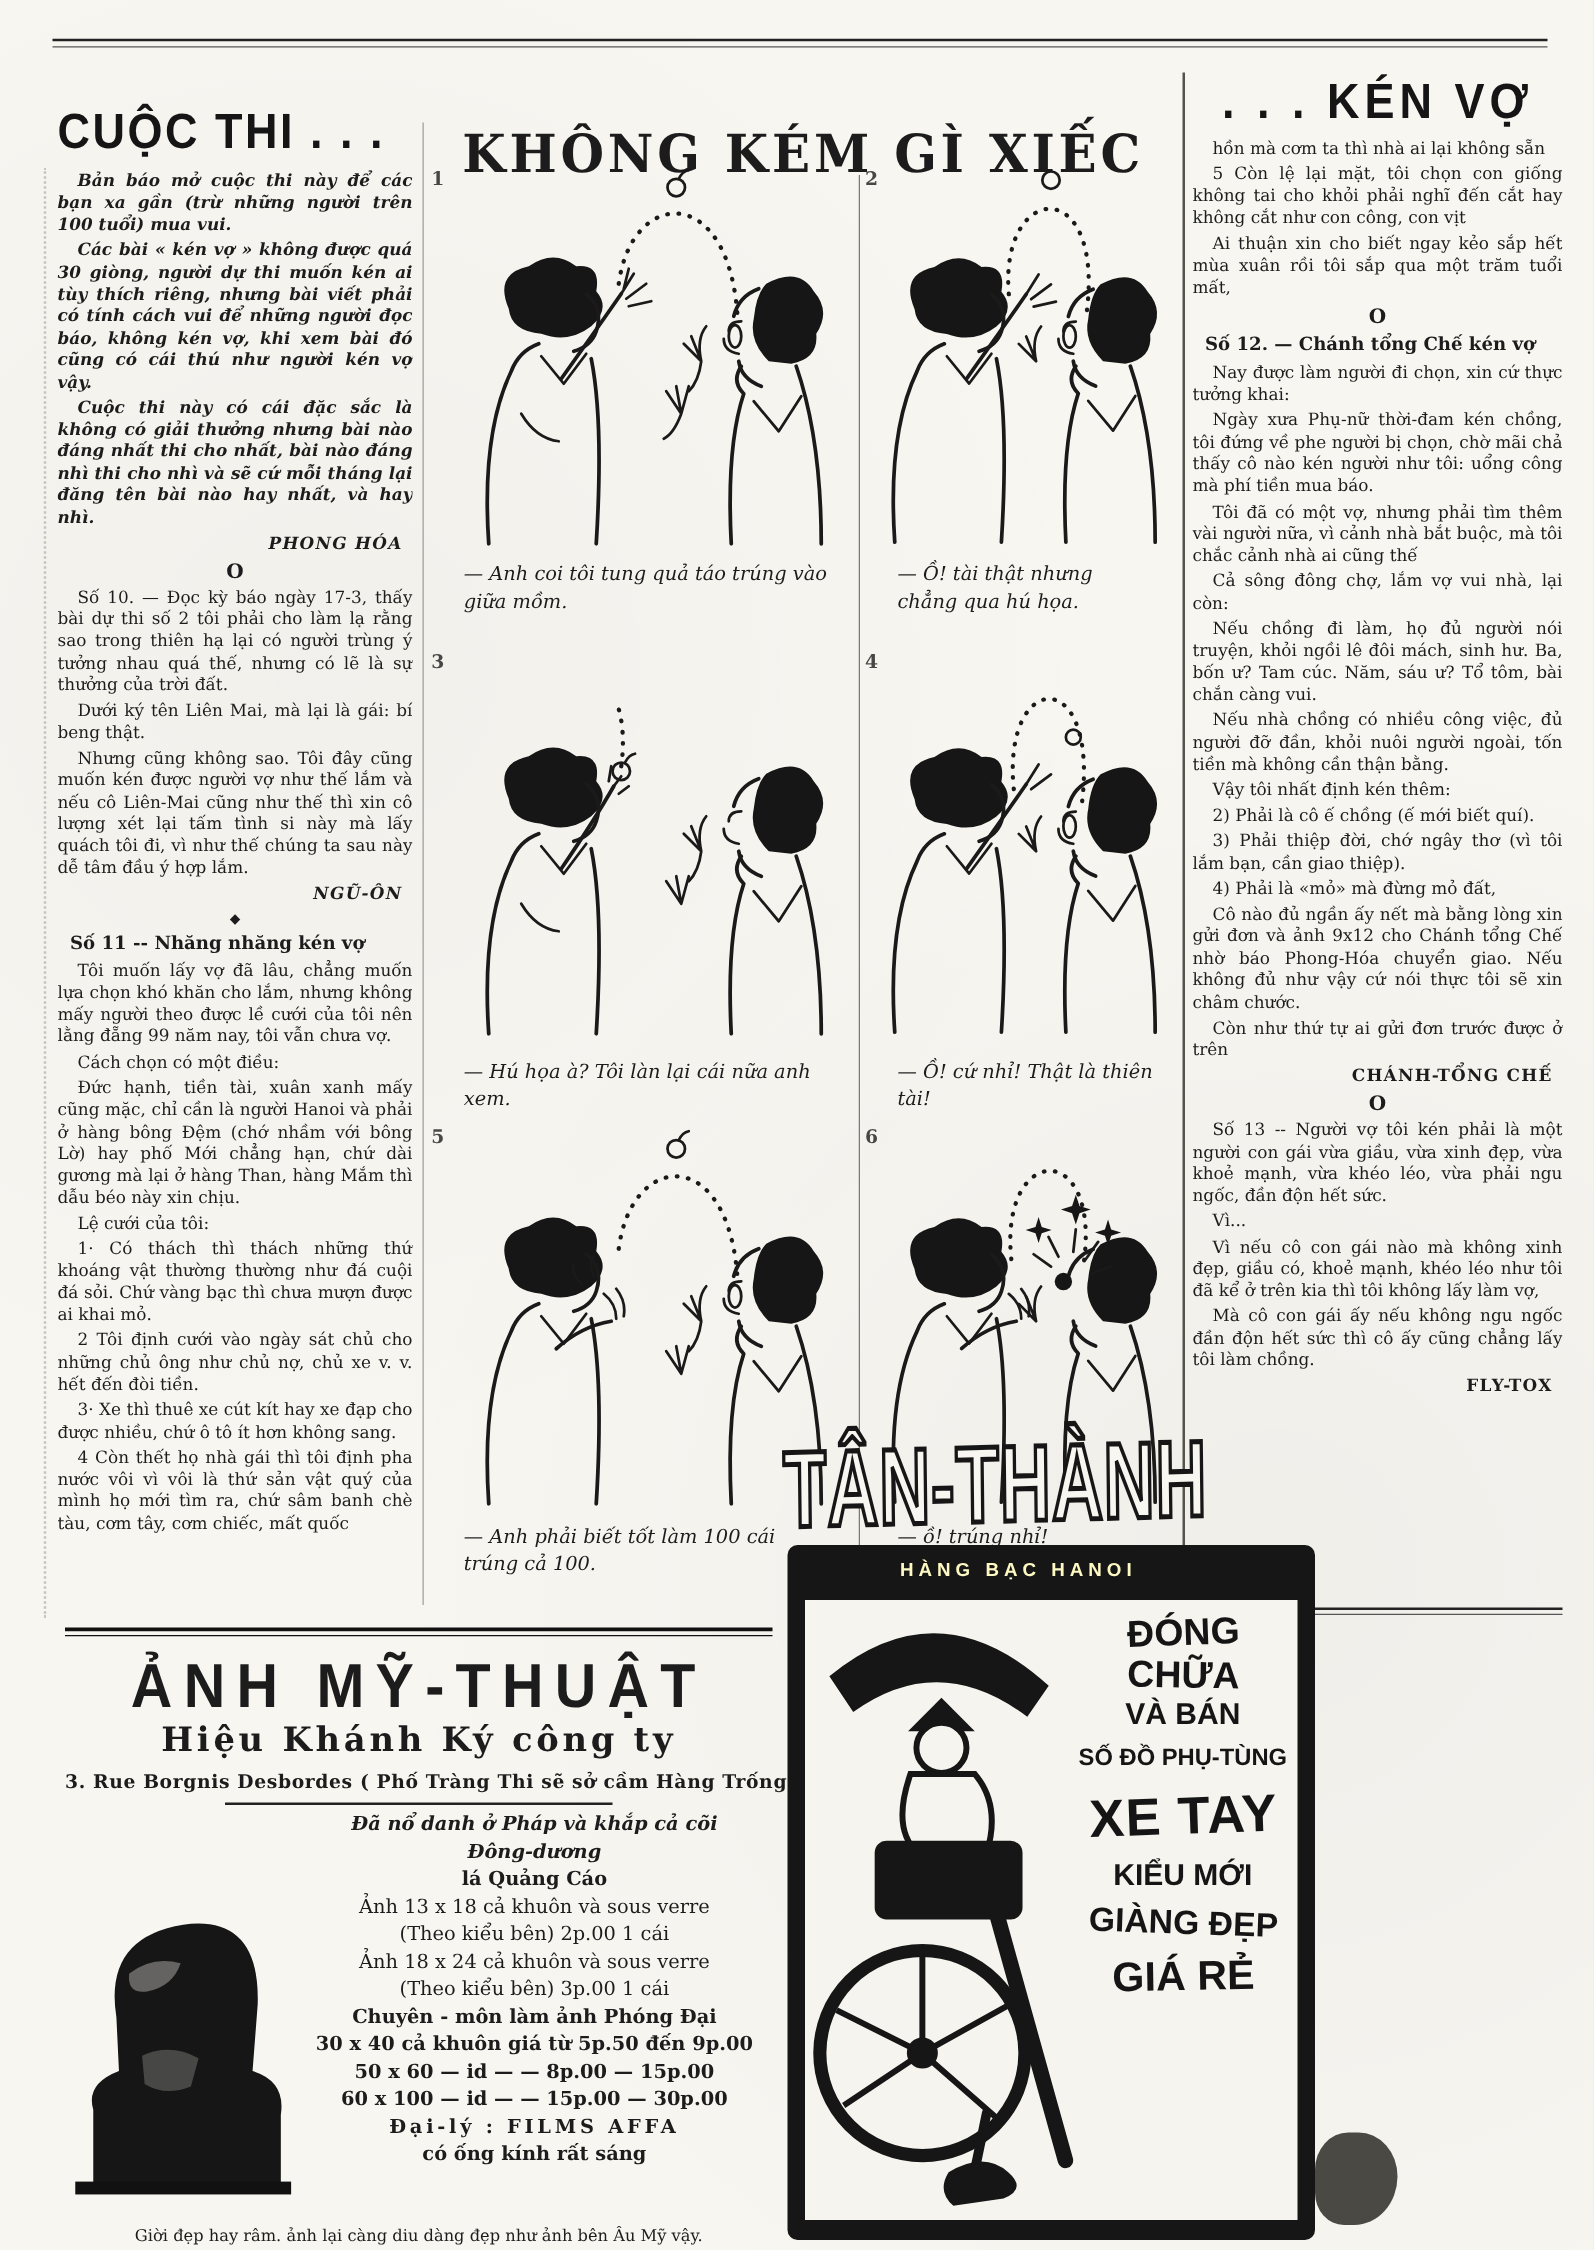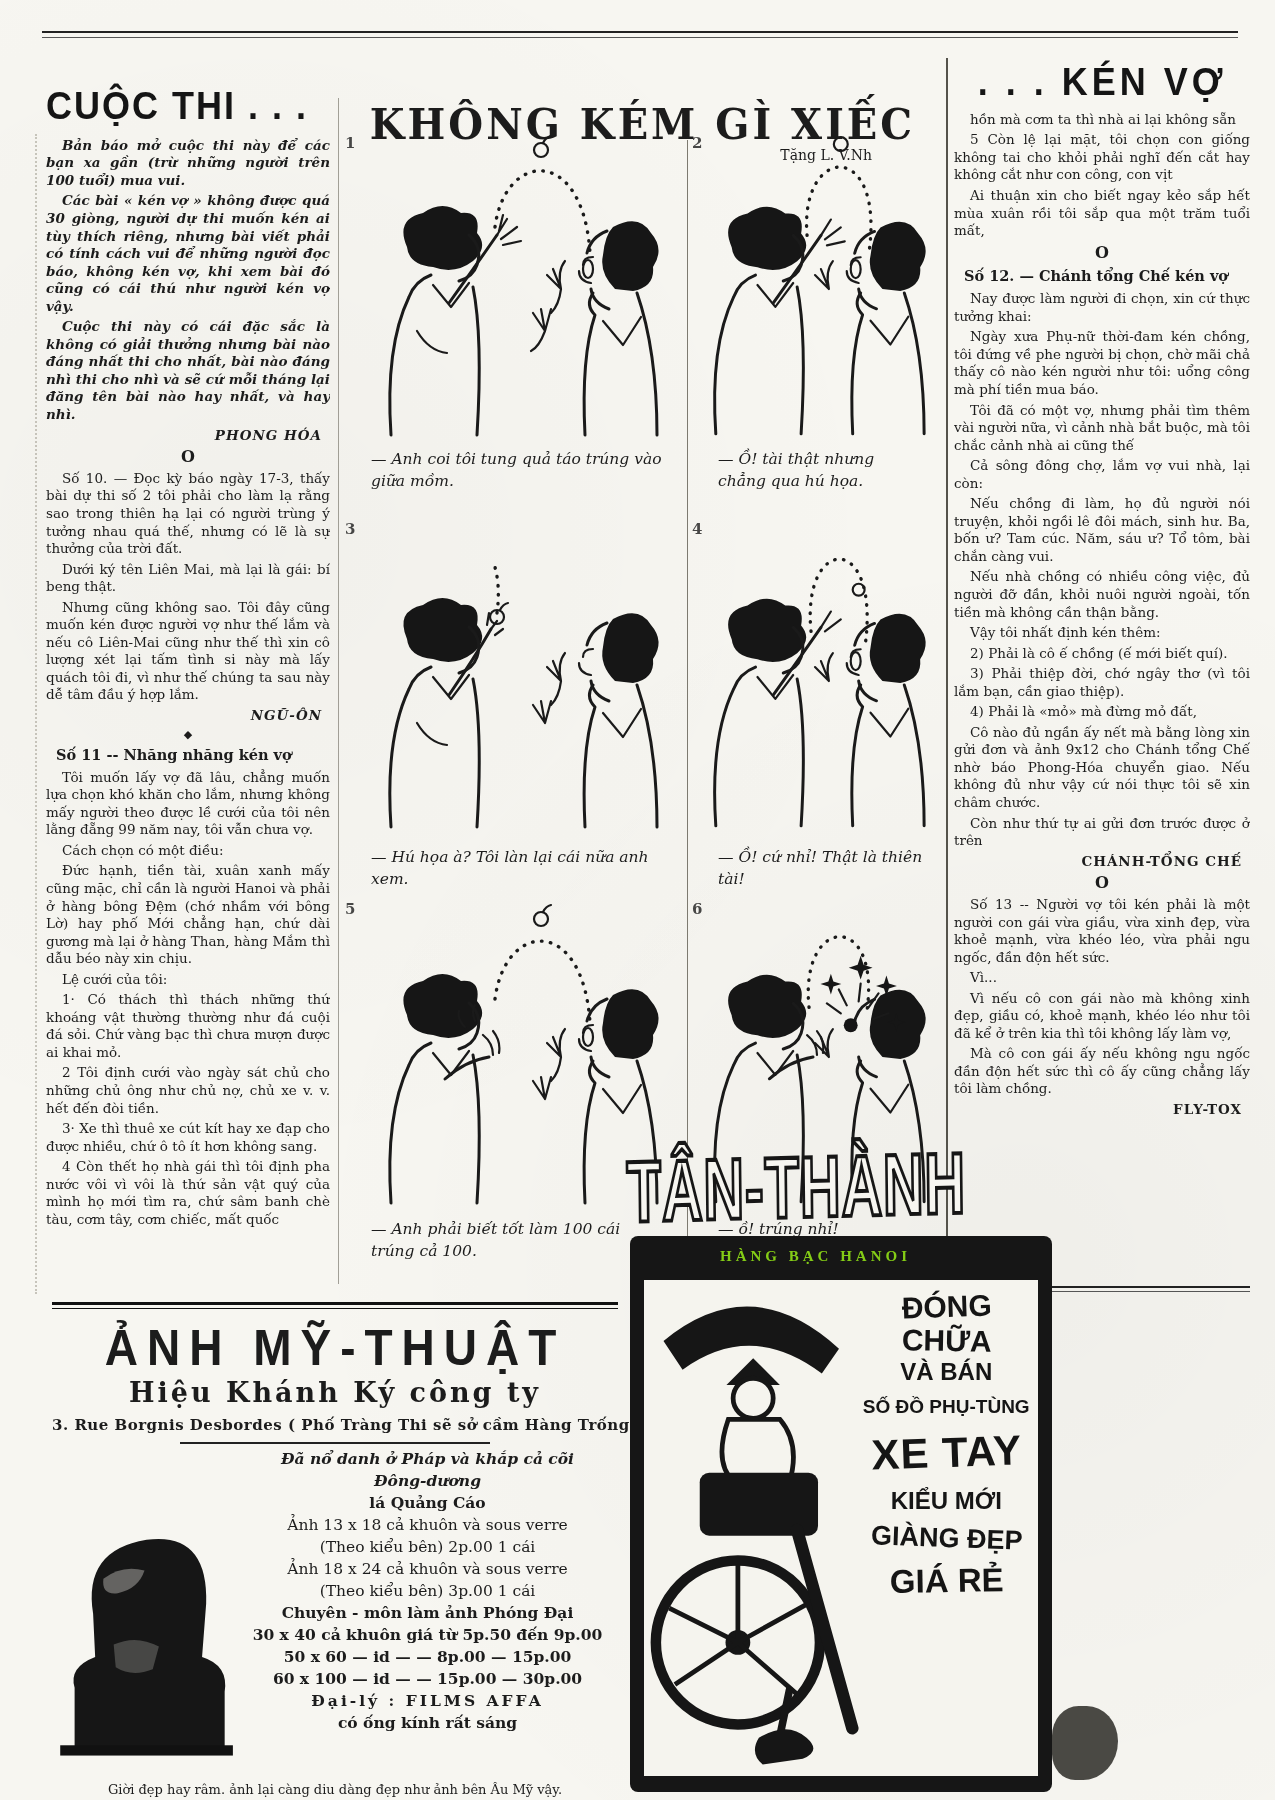--- a/index.html
+++ b/index.html
@@ -42,21 +42,21 @@
   .adp-prices div{white-space:nowrap;}
   .adp-prices .b{font-weight:bold;}
   .adp-prices .i{font-style:italic;font-weight:bold;}
   .adp-foot{position:absolute;bottom:2px;left:6px;right:6px;font-size:13px;text-align:center;white-space:nowrap;}
   .ad-rick{position:absolute;left:622px;top:1142px;width:512px;height:654px;}
   .rick-head{position:absolute;top:0px;left:4px;font-family:"Liberation Sans",sans-serif;font-weight:800;
              font-size:64px;letter-spacing:1px;color:#f7f6f1;-webkit-text-stroke:3px #161616;
              transform:scale(.88,1.35) rotate(-1deg);transform-origin:left top;white-space:nowrap;}
   .rick-poster{position:absolute;top:94px;left:8px;width:422px;height:556px;background:#161616;border-radius:8px;}
   .rick-inner{position:absolute;left:14px;right:14px;top:44px;bottom:16px;background:#f5f4ee;display:flex;}
-  .rick-sub{position:absolute;top:12px;left:90px;color:#84cc16;font-family:Liberation Serif, serif;
+  .rick-sub{position:absolute;top:12px;left:90px;color:#fef9c3;font-family:Liberation Sans, sans-serif;
             font-weight:bold;font-size:15px;letter-spacing:4px;white-space:nowrap;}
   .rick-text{width:45%;padding:10px 4px 0 0;text-align:center;font-family:"Liberation Sans",sans-serif;
              font-weight:800;color:#151515;}
   .rick-text div{line-height:1.12;}
   .smudge{position:absolute;left:1052px;top:1706px;width:66px;height:74px;background:#2b2a26;
           border-radius:46% 54% 60% 40%;opacity:.85;}
 </style>
 </head>
 <body>
 
@@ -88,21 +88,20 @@
     <p>Đức hạnh, tiền tài, xuân xanh mấy cũng mặc, chỉ cần là người Hanoi và phải ở hàng bông Đệm (chớ nhầm với bông Lờ) hay phố Mới chẳng hạn, chứ dài gương mà lại ở hàng Than, hàng Mắm thì dẫu béo này xin chịu.</p>
     <p>Lệ cưới của tôi:</p>
     <p>1· Có thách thì thách những thứ khoáng vật thường thường như đá cuội đá sỏi. Chứ vàng bạc thì chưa mượn được ai khai mỏ.</p>
     <p>2 Tôi định cưới vào ngày sát chủ cho những chủ ông như chủ nợ, chủ xe v. v. hết đến đòi tiền.</p>
     <p>3· Xe thì thuê xe cút kít hay xe đạp cho được nhiều, chứ ô tô ít hơn không sang.</p>
     <p>4 Còn thết họ nhà gái thì tôi định pha nước vôi vì vôi là thứ sản vật quý của mình họ mới tìm ra, chứ sâm banh chè tàu, cơm tây, cơm chiếc, mất quốc</p>
   </div>
 
   <div class="abs" style="left:343px;top:58px;width:599px;">
     <div style="font-weight:bold;font-size:40px;text-align:center;letter-spacing:3px;transform:scaleY(1.05);">KHÔNG KÉM GÌ XIẾC</div>
-    <div style="text-align:right;padding-right:70px;font-size:14px;margin-top:0px;">Tặng L. V.Nh</div>
   </div>
 
   <div class="panel" style="left:345px;top:126px;width:332px;">
     <span class="pnum">1</span>
     <svg viewBox="0 0 330 300" width="330" height="318">
       <path class="dot" d="M150,92 C160,16 238,10 245,118"></path>
       <circle class="ln2" cx="196" cy="15" r="7"></circle>
         <path class="ln2" d="M198,8 q3,-6 8,-7"></path>
       <path class="hair" d="M62,112 q-12,-28 16,-34 q20,-14 38,0 q20,-2 16,20 q12,14 -4,28 q-18,14 -40,6 q-24,-2 -26,-20 z"></path>
       <path class="ln" d="M124,100 q14,12 8,30 q-4,12 -18,16"></path>

